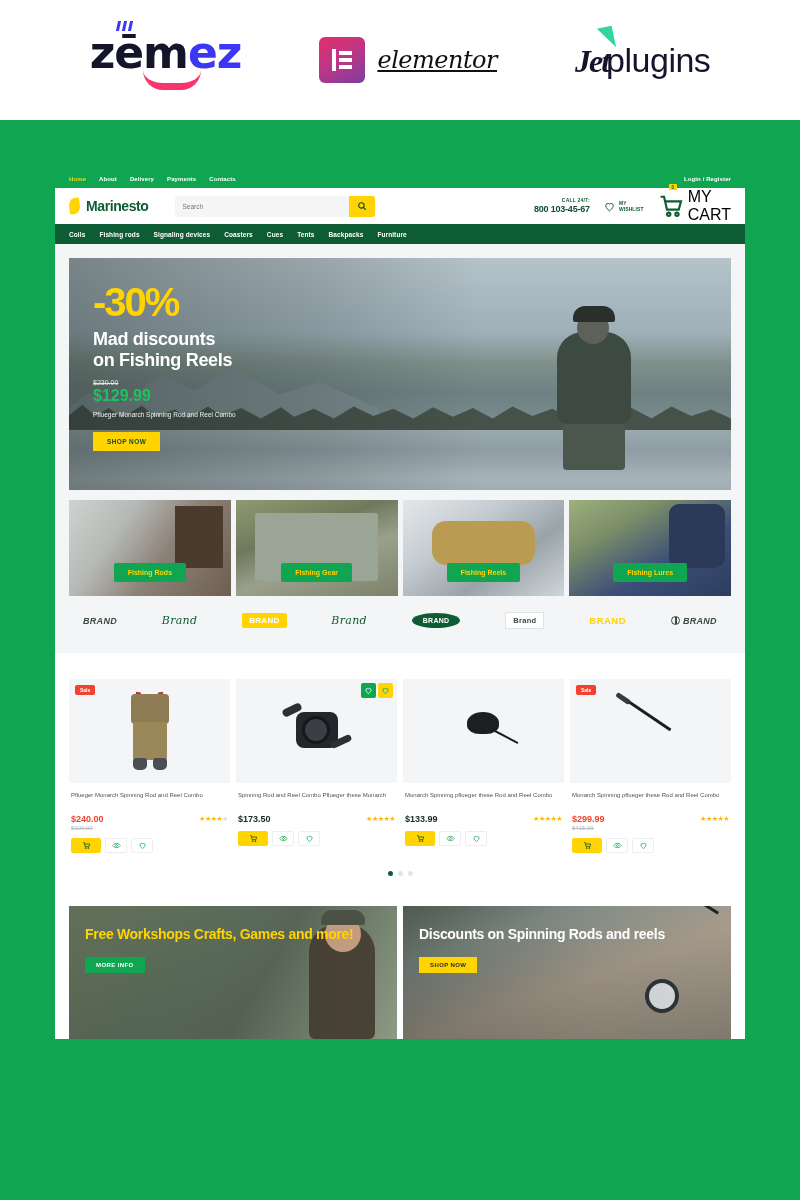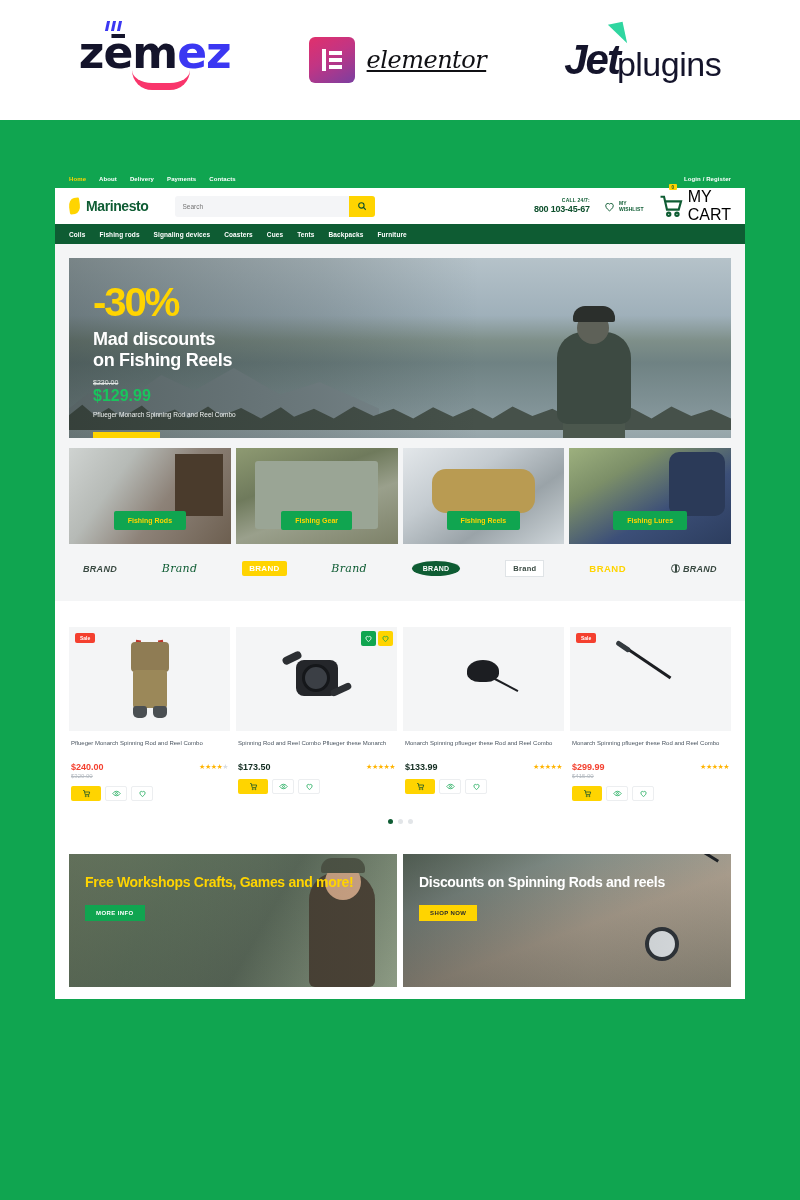--- a/index.html
+++ b/index.html
@@ -43,22 +43,22 @@
   .el-box .bar { width:4px; height:22px; background:#fff; }
   .el-box .rows { display:flex; flex-direction:column; gap:3px; }
   .el-box .rows i { display:block; width:13px; height:4px; background:#fff; }
   .el-word {
     font-family:"DejaVu Serif", serif; font-style: italic;
     font-size: 24px; color:#101014; font-weight:500; letter-spacing:-0.5px;text-decoration:underline;
   }
 
   .logo-jet { display:flex; align-items:flex-end; position:relative; }
   .jet-word {
-    font-family:Liberation Sans, sans-serif; font-weight:bold; font-style:italic;
-    font-size: 42px; color:#14142b; letter-spacing:-2px; line-height:1;
+    font-family:Liberation Serif, serif; font-weight:bold; font-style:italic;
+    font-size: 32px; color:#14142b; letter-spacing:-2px; line-height:1;
   }
   .jet-word2 {
     font-family:"Liberation Sans", sans-serif; font-size:34px;
     color:#14142b; letter-spacing:-0.5px; line-height:1; margin-left:-2px;
   }
   .jet-tri {
     position:absolute; top:-16px; right:96px;
     width:0; height:0; border-left:15px solid transparent;
     border-right:0 solid transparent; border-top:22px solid #2fd6a0;
     transform: rotate(-12deg);
@@ -144,21 +144,21 @@
   .catnav a {
     font-size: 6.5px; color:#ffffff; text-decoration:none; font-weight:600;
     letter-spacing:0.1px;
   }
 
   
   .band { background:#f4f5f6; padding: 14px 14px 20px; }
 
   
   .hero {
-    height: 180px; position:relative; overflow:hidden;
+    height: 232px; position:relative; overflow:hidden;
     background: linear-gradient(#b5c2c9 0%, #9fb0ba 32%, #7e8f89 46%, #6f8283 58%, #8d9ea4 100%);
   }
   .hero-mtn {
     position:absolute; left:-20px; top:96px; width:330px; height:70px;
     background:#7d8b90;
     clip-path: polygon(0% 100%, 12% 56%, 22% 70%, 34% 30%, 44% 52%, 56% 20%, 70% 58%, 82% 40%, 100% 78%, 100% 100%);
   }
   .hero-trees {
     position:absolute; left:0; top:138px; width:100%; height:40px;
     background:#46514a;
@@ -324,21 +324,21 @@
   }
   .act.cart { background:#ffd400; width: 30px; }
   .act.ghost { background:#ffffff; border:1px solid #eceef0; }
   .act svg { width:9px; height:9px; }
 
   .dots { display:flex; gap:5px; justify-content:center; padding: 18px 0 10px; }
   .dot { width:5px; height:5px; border-radius:50%; background:#e2e5e8; cursor:pointer;}
   .dot.on { background:#0e5c33; }
 
   
-  .promos { display:flex; gap:6px; padding: 12px 14px 12px; }
+  .promos { display:flex; gap:6px; padding: 12px 14px 0; }
   .promo { flex:1; height: 133px; position:relative; overflow:hidden; }
   .promo .bg { position:absolute; inset:0; }
   .p1 .bg { background: linear-gradient(120deg,#879a7a 0%,#6c8068 30%,#5c6b5b 58%,#8d9b84 100%); }
   .p1 .man { position:absolute; right:22px; top:18px; width:66px; height:115px;
     background:#4a4236; border-radius: 28px 28px 6px 6px;}
   .p1 .hd { position:absolute; right:36px; top:10px; width:36px; height:36px;
     background:#c9a183; border-radius:50%;}
   .p1 .cp { position:absolute; right:32px; top:4px; width:44px; height:15px;
     background:#4d5345; border-radius:11px 11px 2px 2px;}
   .p2 .bg { background: linear-gradient(160deg,#6a7a6b 0%,#8d9a93 24%,#a79b8b 55%,#7e7a6d 100%); }

